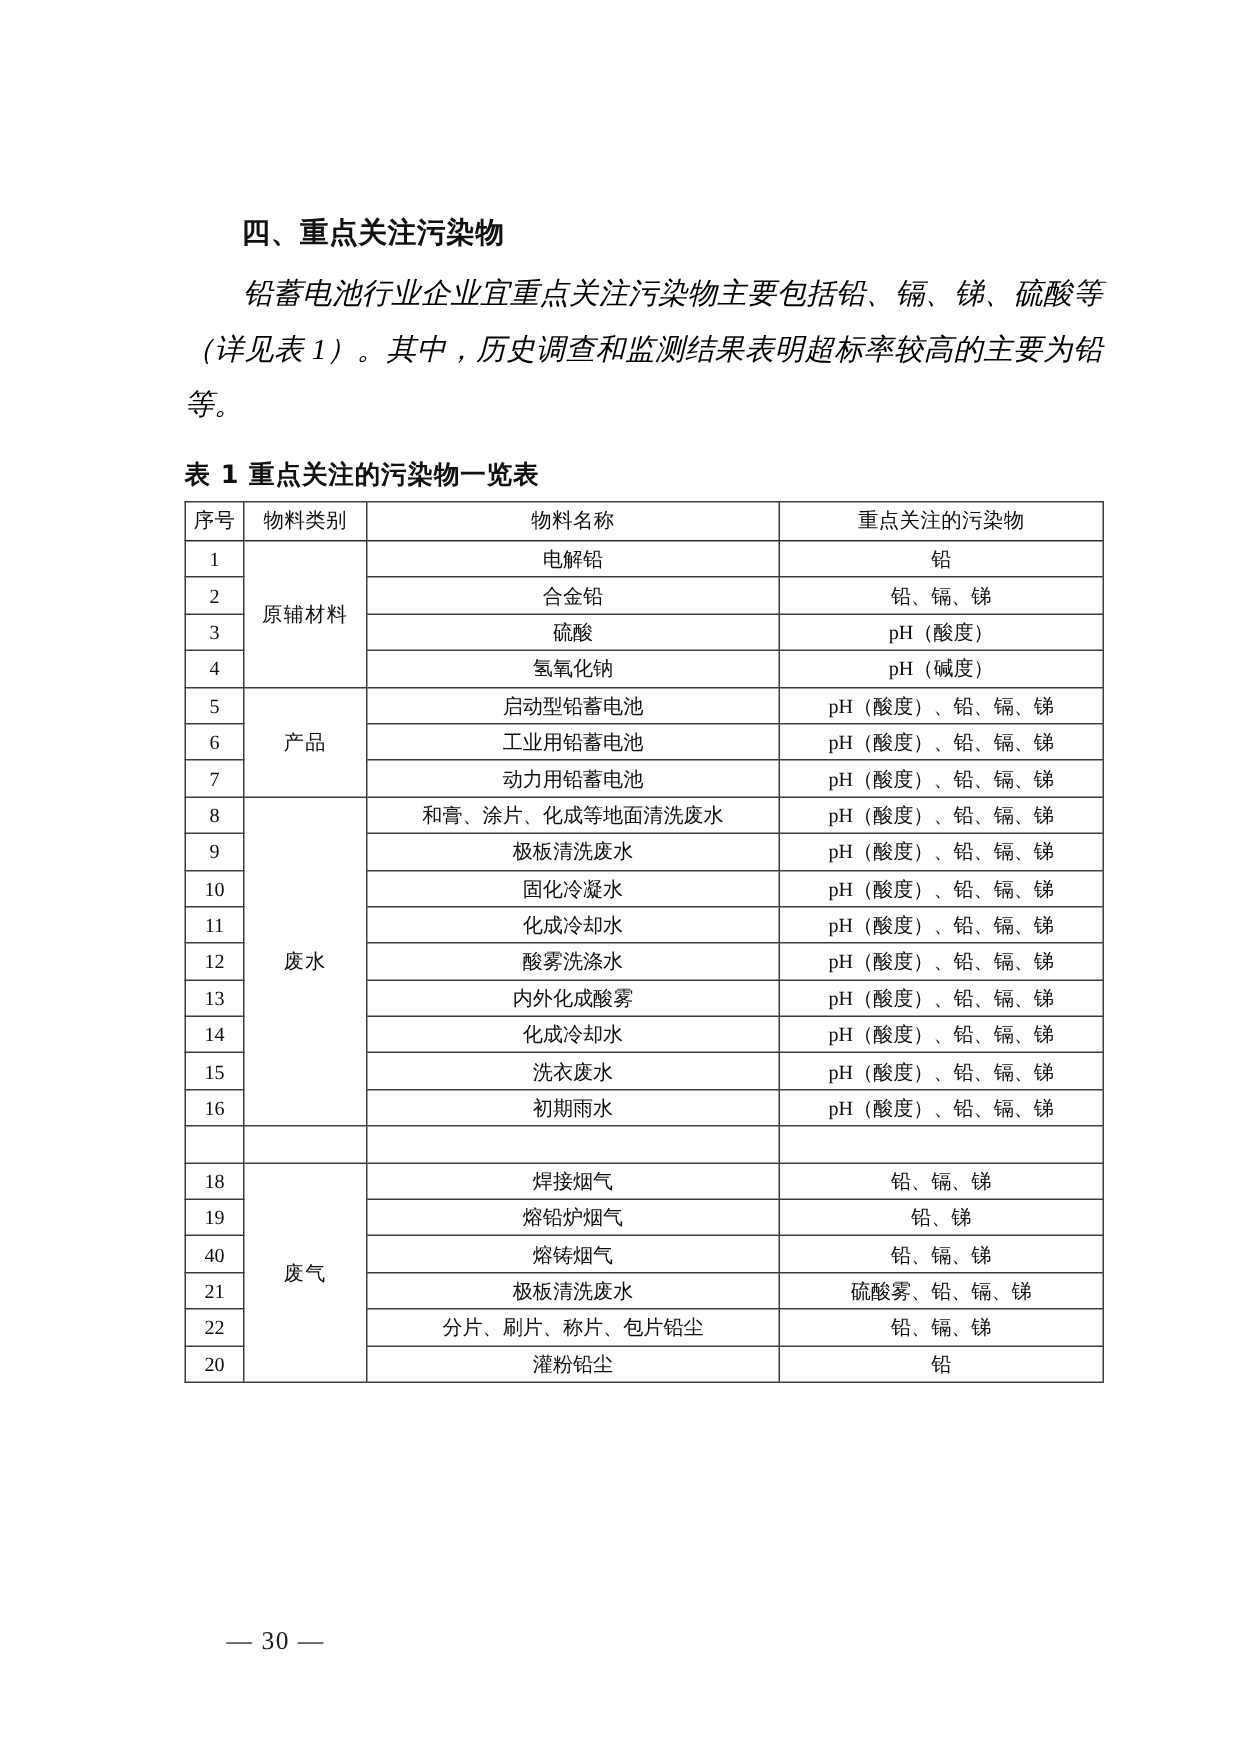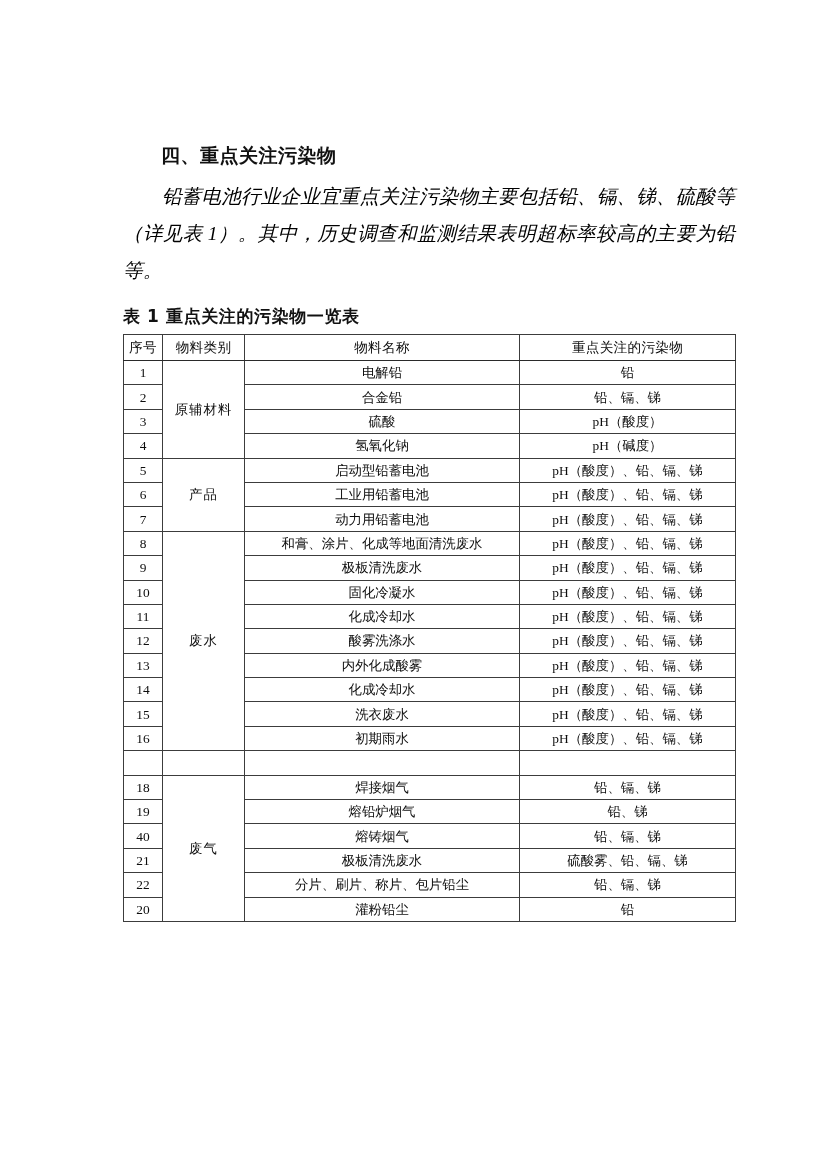--- a/index.html
+++ b/index.html
@@ -268,14 +268,15 @@
           <tr>
             <td>20</td>
             <td>灌粉铅尘</td>
             <td>铅</td>
           </tr>
         </tbody>
     </table>
 
   </div>
 
+  <div class="page-number">— 30 —</div>
 
 </div>
 
 </body></html>

